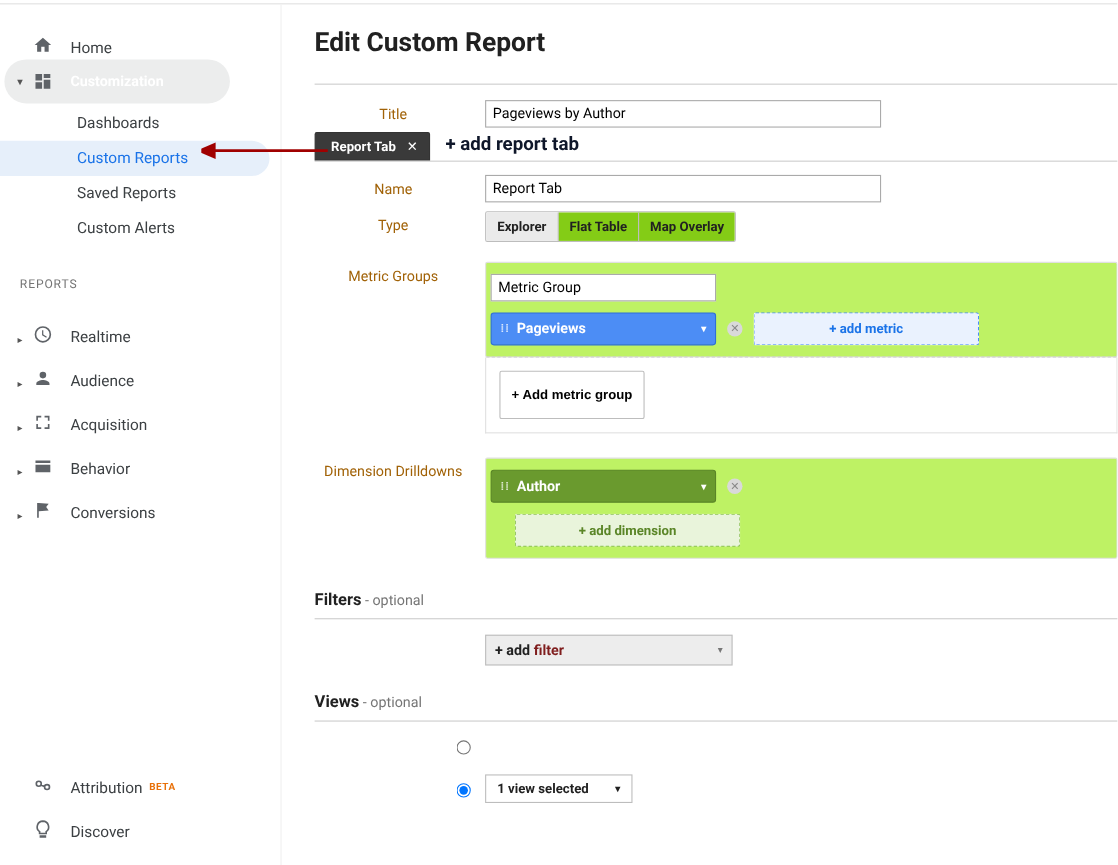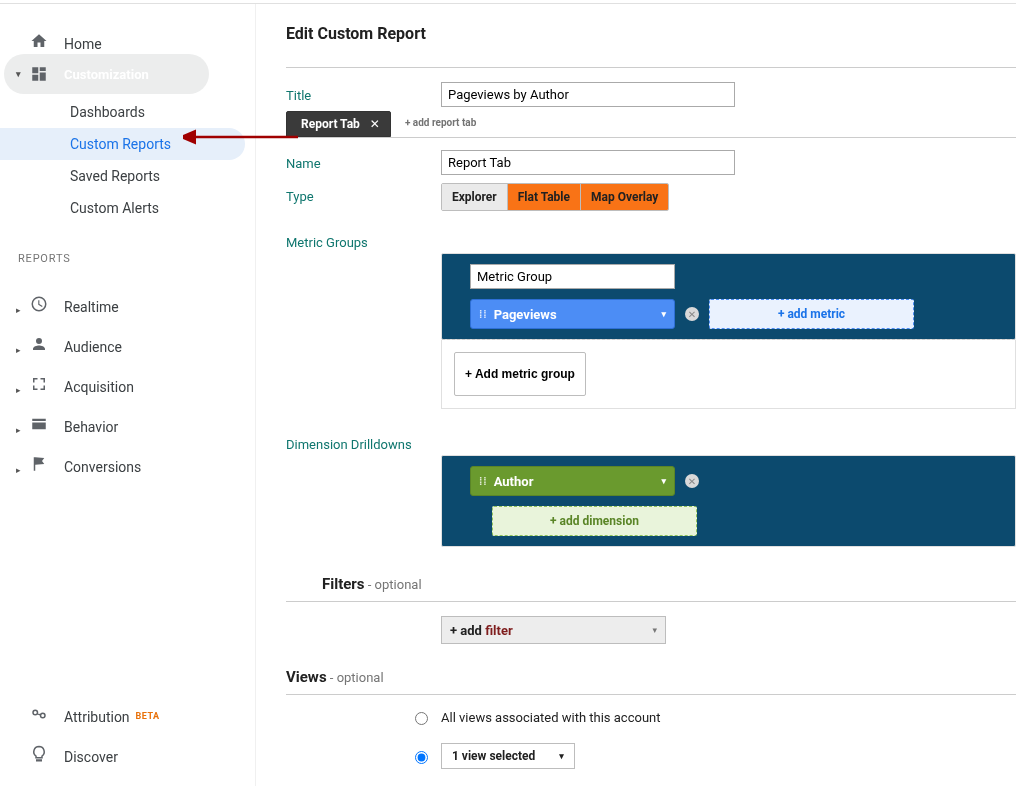--- a/index.html
+++ b/index.html
@@ -85,21 +85,21 @@
     top: -4px;
   }
 
   .main {
     flex: 1;
     padding: 20px 0 40px 30px;
     border-left: 1px solid #f0f0f0;
     min-width: 0;
   }
   .page-title {
-    font-size: 16px;
+    font-size: 24px;
     font-weight: 700;
     margin: 0 0 24px 0;
   }
   .section-heading {
     font-size: 15px;
     font-weight: 700;
     margin: 0 0 6px 0;
     padding-bottom: 2px;
   }
   .section-heading .optional {
@@ -108,31 +108,31 @@
     font-size: 13px;
   }
   .hr { border-top: 1px solid #ccc; margin: 0 0 10px 0; }
 
   .field-row {
     display: flex;
     padding: 4px 0;
   }
   .field-label {
     width: 155px;
-    text-align: left;
+    text-align: center;
     padding: 6px 12px 0 0;
-    color: #0f766e;
+    color: #a16207;
     font-size: 13px;
     flex-shrink: 0;
   }
   .text-input {
     font: inherit;
     padding: 4px 6px;
     border: 1px solid #aaa;
-    width: 294px;
+    width: 360px;
     height: 25px;
   }
   .text-input.sm { width: 205px; }
 
   .tab-bar {
     display: flex;
     align-items: center;
     border-bottom: 1px solid #ccc;
     margin-bottom: 8px;
   }
@@ -143,52 +143,51 @@
     font-size: 12px;
     padding: 5px 10px 5px 14px;
     display: flex;
     align-items: center;
     border-radius: 2px 2px 0 0;
     border: 1px solid #333;
     margin-right: 14px;
   }
   .tab-pill-dark .x { margin-left: 10px; font-weight: 400; cursor: pointer; }
   .add-tab-link {
-    color: #737373;
-    font-size: 10px;
+    color: #0f172a;
+    font-size: 17px;
     font-weight: 700;
     cursor: pointer;
     padding-bottom: 4px;
   }
 
   .seg-group {
     display: flex;
     border: 1px solid #bdbdbd;
     border-radius: 2px;
     overflow: hidden;
     width: fit-content;
   }
   .seg-btn {
     padding: 6px 10px;
     font-size: 12px;
     font-weight: 700;
     cursor: pointer;
     border-right: 1px solid #bdbdbd;
-    background: #f97316;
+    background: #84cc16;
   }
   .seg-btn:last-child { border-right: none; }
   .seg-btn.active { background: #eaeaea; }
 
   .drop-zone {
     border: 1px solid #e0e0e0;
-    background: #0c4a6e;
-    padding: 10px 28px;
+    background: #bef264;
+    padding: 10px 4px;
     border-radius: 2px;
     min-width: 560px;
-    margin-top: 24px;
   }
   .drop-zone.dashed-b { position: relative; }
   .drop-zone.dashed-b::after {
     content: "";
     position: absolute;
     left: 0; right: 0; bottom: -1px;
     border-bottom: 1px dashed #ccc;
   }
   .drop-zone .inner-row { display: flex; align-items: center; gap: 10px; margin-top: 10px; flex-wrap: wrap;}
   .pill {
@@ -499,40 +498,39 @@
           </div>
           <div style="margin-top:10px;">
             <div class="dashed-box green">
               <span>+ add dimension</span>
             </div>
           </div>
         </div>
       </div>
     </div>
 
-    <div class="section-heading" style="margin-top:24px;margin-left:36px;">
+    <div class="section-heading" style="margin-top:24px;">
       <span>Filters</span><span class="optional"> - optional</span>
     </div>
     <div class="hr"></div>
     <div class="field-row">
       <div class="field-label"></div>
       <div class="filter-dd">
         <span><span class="plus">+ add </span><span class="filt">filter</span></span>
         <span class="car">▾</span>
       </div>
     </div>
 
     <div class="section-heading" style="margin-top:20px;">
       <span>Views</span><span class="optional"> - optional</span>
     </div>
     <div class="hr"></div>
     <div style="padding-left:124px;">
       <div class="radio-row">
         <input type="radio" name="views" style="">
-        <span>All views associated with this account</span>
       </div>
       <div class="radio-row">
         <input type="radio" name="views" checked="" style="">
         <div class="view-dd">
           <span>1 view selected</span>
           <span style="font-size:9px;">▾</span>
         </div>
       </div>
     </div>
 

